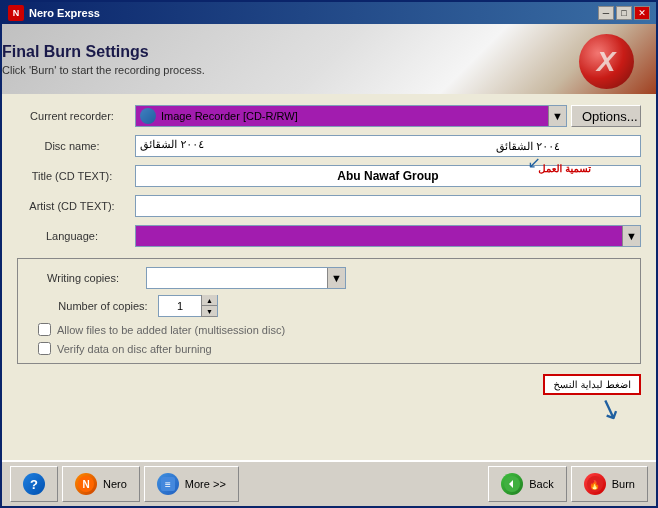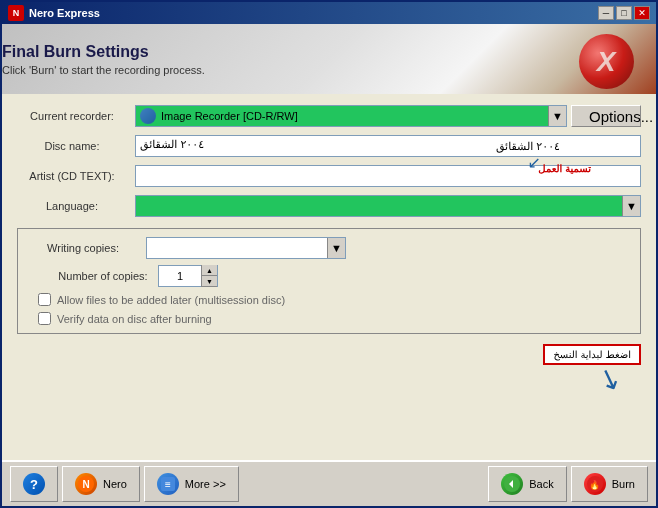--- a/index.html
+++ b/index.html
@@ -175,21 +175,21 @@
       display: flex;
       flex: 1;
       gap: 4px;
       align-items: center;
     }
 
     .dropdown-control {
       flex: 1;
       height: 22px;
       border: 1px solid #7f9db9;
-      background: #22c55e;
+      background: #a21caf;
       display: flex;
       align-items: center;
       padding: 0 4px;
       position: relative;
     }
 
     .dropdown-icon-img {
       width: 16px;
       height: 16px;
       margin-right: 5px;
@@ -213,27 +213,27 @@
       justify-content: center;
       cursor: pointer;
       position: absolute;
       right: 0;
       top: 0;
       bottom: 0;
     }
 
     .options-btn {
       height: 22px;
-      padding: 0 17px;
+      padding: 0 10px;
       background: #d4d0c8;
       border: 1px solid #888;
       border-top: 1px solid #fff;
       border-left: 1px solid #fff;
       cursor: pointer;
-      font-size: 15px;
+      font-size: 13px;
       width: 70px;
       flex-shrink: 0;
     }
 
     .disc-name-input {
       direction: rtl;
       text-align: right;
       font-size: 11px;
     }
 
@@ -458,20 +458,24 @@
       <div class="form-label">Disc name:</div>
       <div style="flex:1; position:relative;">
         <input type="text" class="form-control disc-name-input" style="width: 100%; padding-right: 80px;" value="٢٠٠٤ الشقائق">
         <span style="position:absolute; right: 50px; top: 3px; color:#cc0000; font-size:10px; font-weight:bold; direction:rtl;margin-top:25px;">تسمية العمل</span>
         <span style="position:absolute; left: 5px; top: 3px; font-size:11px; direction:rtl; color:#000;">٢٠٠٤ الشقائق</span>
         
         <span style="position:absolute; right: 100px; top: 18px; color:#2060a0; font-size:16px;">↙</span>
       </div>
     </div>
 
+    <div class="form-row">
+      <div class="form-label">Title (CD TEXT):</div>
+      <input type="text" class="form-control title-input-center" style="flex: 1 1 0%;" value="Abu Nawaf Group">
+    </div>
 
     <div class="form-row">
       <div class="form-label">Artist (CD TEXT):</div>
       <input type="text" class="form-control" style="flex: 1 1 0%;">
     </div>
 
     <div class="form-row">
       <div class="form-label">Language:</div>
       <div class="dropdown-control" style="flex:1; position:relative;">
         <span class="dropdown-text"></span>

